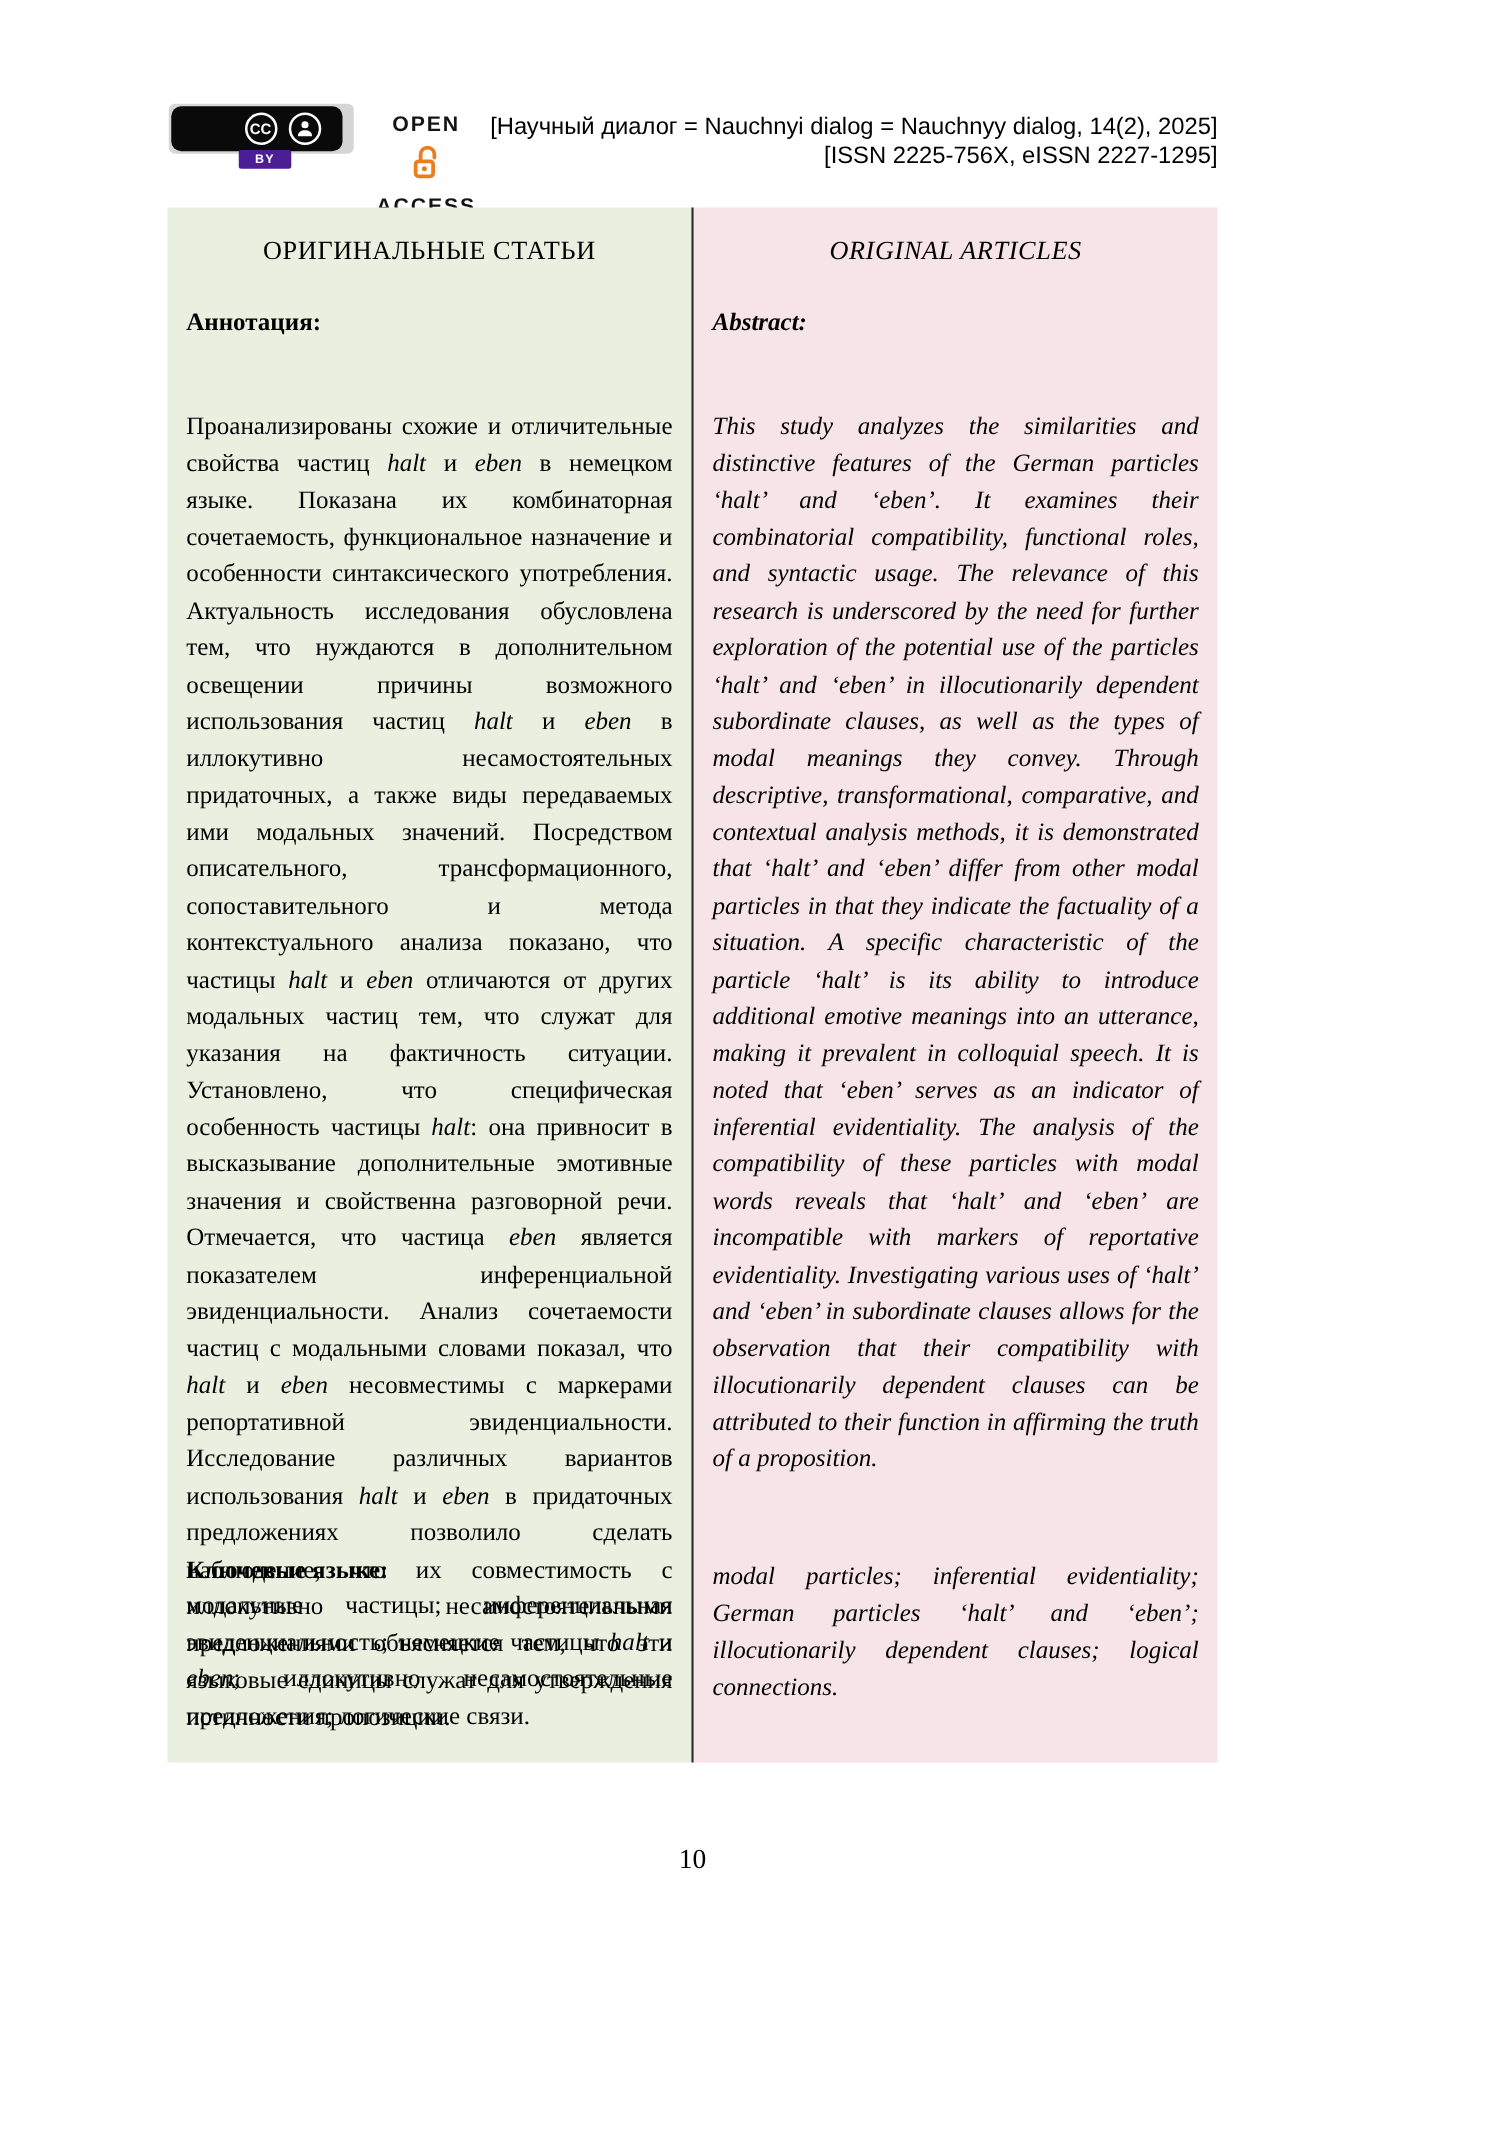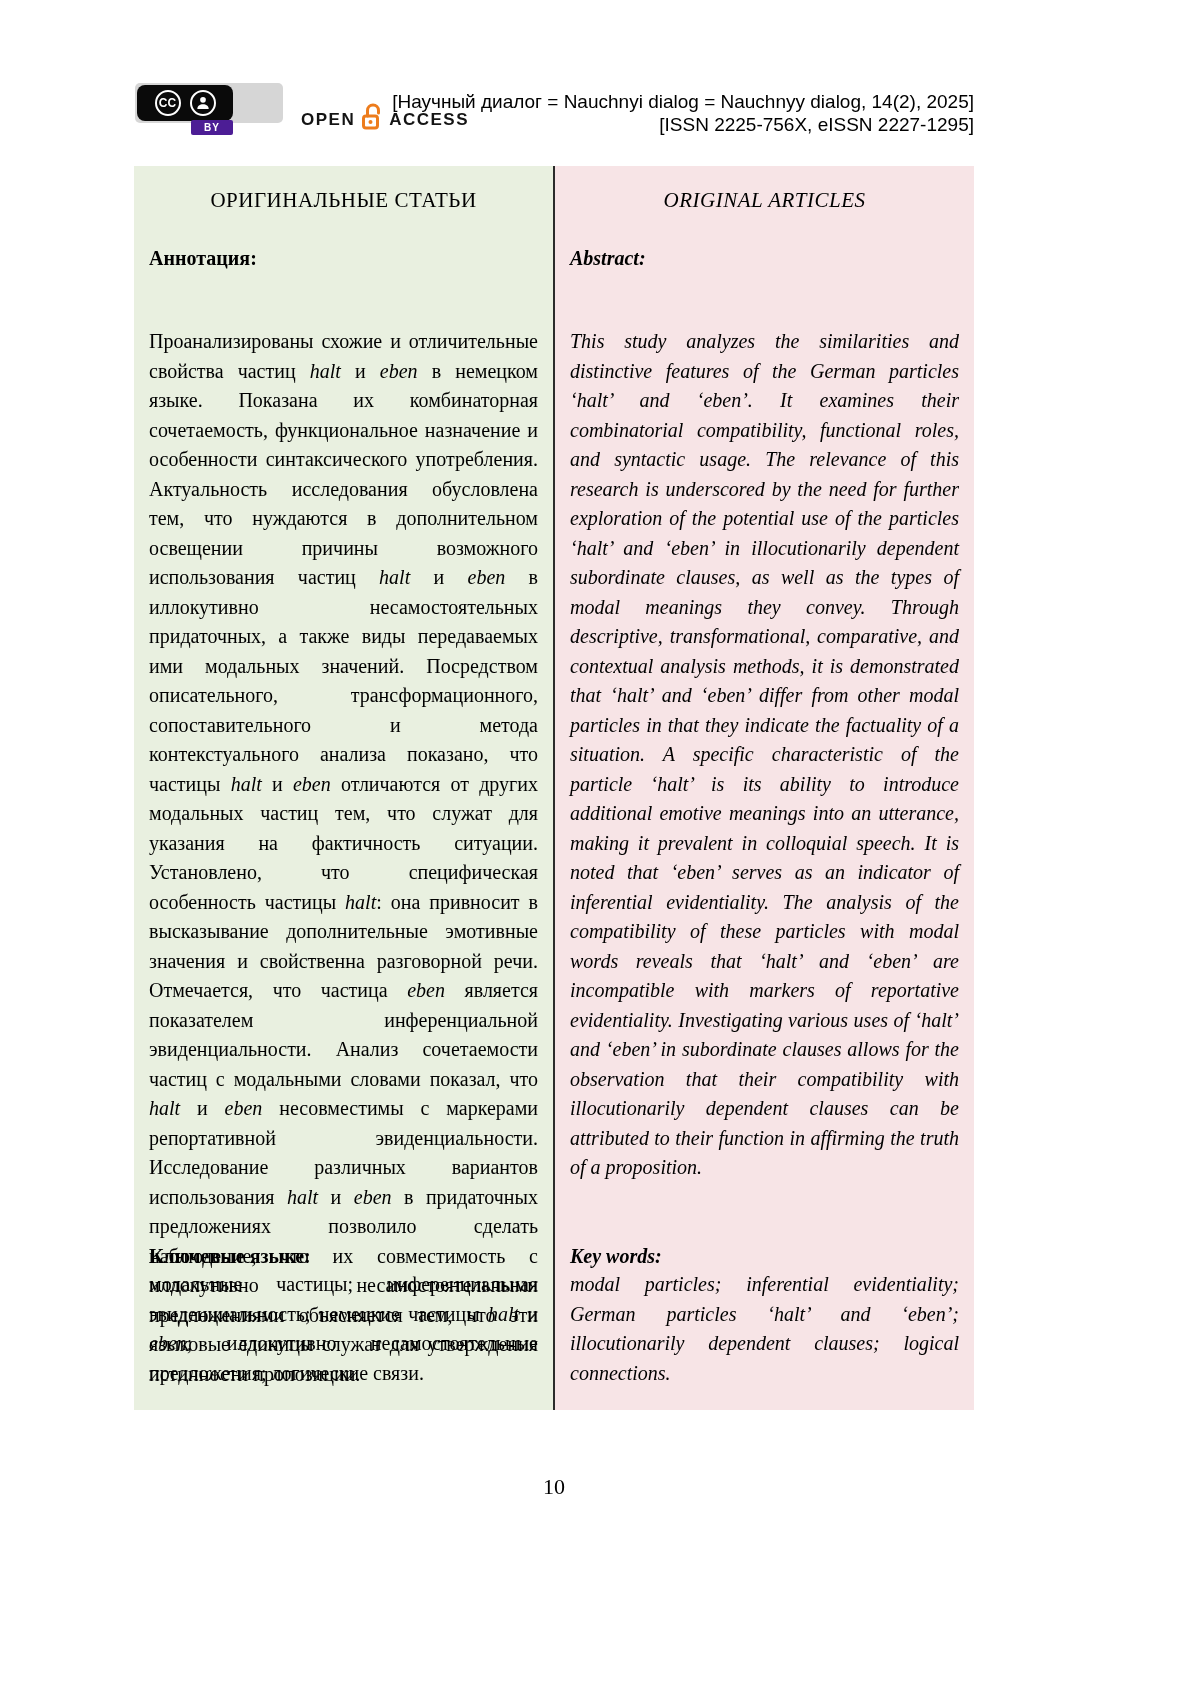--- a/index.html
+++ b/index.html
@@ -33,20 +33,21 @@
     left: 2px;
     top: 2px;
     width: 96px;
     height: 36px;
     background: #0a0a0a;
     border-radius: 8px;
     display: flex;
     align-items: center;
     justify-content: center;
     gap: 9px;
+    padding-left: 41px;
   }
   .cc-circle {
     width: 26px;
     height: 26px;
     border: 2px solid #fff;
     border-radius: 50%;
     color: #fff;
     display: flex;
     align-items: center;
     justify-content: center;
@@ -70,26 +71,27 @@
     display: flex;
     align-items: center;
     justify-content: center;
     letter-spacing: 1px;
   }
   .oa-logo {
     display: flex;
     align-items: center;
     gap: 5px;
     margin-left: 18px;
-    margin-top: 19px;
+    margin-top: 7px;
     font-family: "Liberation Sans", sans-serif;
     font-weight: bold;
     font-size: 17px;
     letter-spacing: 1.5px;
     color: #141414;
+    flex-direction: column;
   }
   .citation {
     position: absolute;
     right: 226px;
     top: 90px;
     text-align: right;
     font-family: "Liberation Sans", sans-serif;
     font-size: 19px;
     line-height: 23px;
     color: #000;
@@ -205,21 +207,20 @@
       </div>
     </section>
 
     <div class="divider"></div>
 
     <section class="col col-right" lang="en">
       <h2 class="section-title">ORIGINAL ARTICLES</h2>
       <p class="label">Abstract:</p>
       <p class="body-text">This study analyzes the similarities and distinctive features of the German particles ‘halt’ and ‘eben’. It examines their combinatorial compatibility, functional roles, and syntactic usage. The relevance of this research is underscored by the need for further exploration of the potential use of the particles ‘halt’ and ‘eben’ in illocutionarily dependent subordinate clauses, as well as the types of modal meanings they convey. Through descriptive, transformational, comparative, and contextual analysis methods, it is demonstrated that ‘halt’ and ‘eben’ differ from other modal particles in that they indicate the factuality of a situation. A specific characteristic of the particle ‘halt’ is its ability to introduce additional emotive meanings into an utterance, making it prevalent in colloquial speech. It is noted that ‘eben’ serves as an indicator of inferential evidentiality. The analysis of the compatibility of these particles with modal words reveals that ‘halt’ and ‘eben’ are incompatible with markers of reportative evidentiality. Investigating various uses of ‘halt’ and ‘eben’ in subordinate clauses allows for the observation that their compatibility with illocutionarily dependent clauses can be attributed to their function in affirming the truth of a proposition.</p>
       <div class="keywords-block">
-        <p class="label">Key words:</p>
         <p class="body-text">modal particles; inferential evidentiality; German particles ‘halt’ and ‘eben’; illocutionarily dependent clauses; logical connections.</p>
       </div>
     </section>
 
   </div>
 
   <div class="page-number">10</div>
 
 </div>
 

